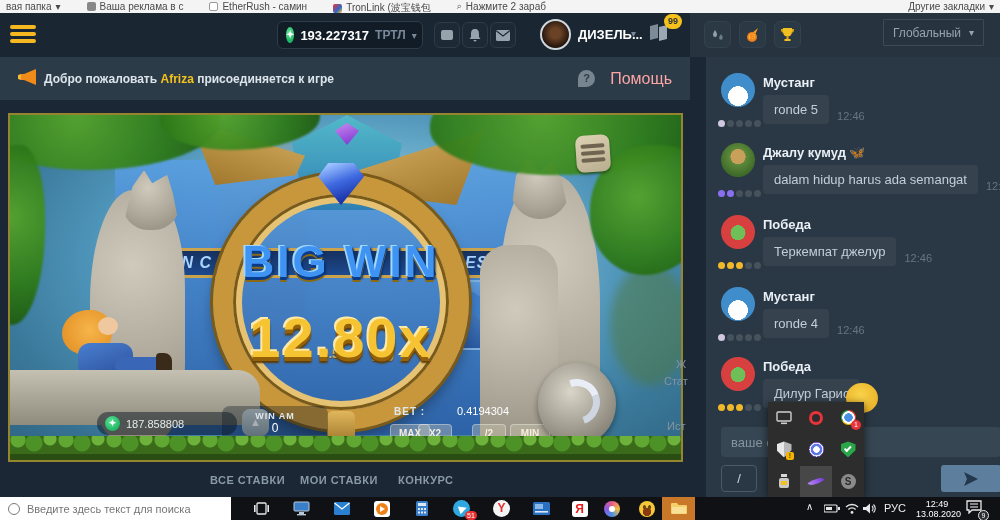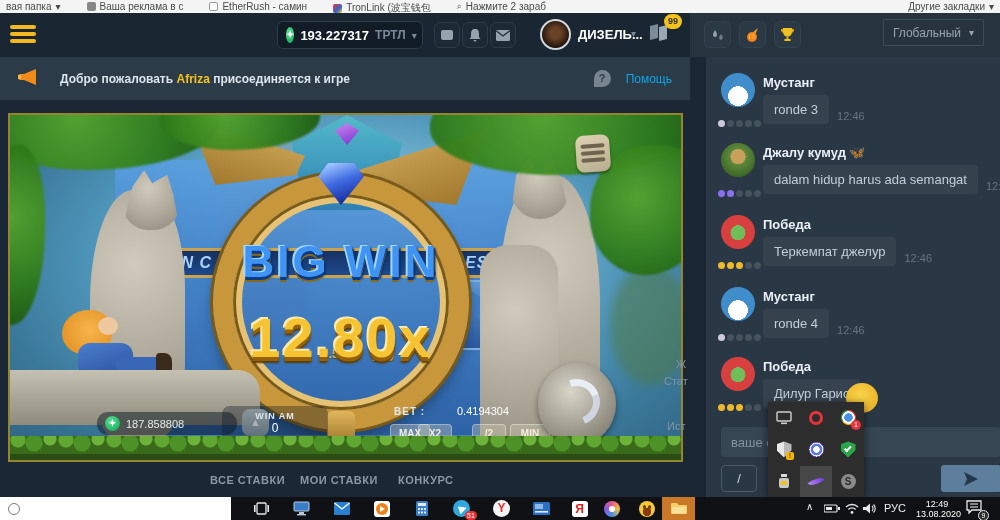--- a/index.html
+++ b/index.html
@@ -214,28 +214,28 @@
     <span style="font-size:10px;">▾</span>
   </div>
 
   <div id="announce" class="abs">
     <span style="margin-left:16px;">
       <svg width="22" height="20" viewBox="0 0 22 20">
           <path d="M20 2 L8 7 L5 7 L5 13 L8 13 L20 18 Z" fill="#f08a18"></path>
           <path d="M5 7 L2 8 L2 12 L5 13 Z" fill="#f6b83a"></path>
         </svg>
     </span>
-    <span class="txt" style="margin-left:22px;">
+    <span class="txt" style="margin-left:6px;">
       <span>Добро пожаловать</span>
       <span class="hl">Afriza</span>
       <span>присоединяется к игре</span>
     </span>
     <span style="margin-left:auto; margin-right:18px; display:flex; align-items:center; gap:7px;">
       <span style="width:17px;height:17px;border-radius:50% 50% 50% 0;background:#76858f;color:#2c3b48;font-size:11px;font-weight:bold;text-align:center;line-height:17px;">?</span>
-      <span style="color:#0ea5e9;font-size:12px;padding-left:8px;">Помощь</span>
+      <span style="color:#fca5a5;font-size:16px;padding-left:8px;">Помощь</span>
     </span>
   </div>
 
   <div id="game" class="abs">
 
     <div class="abs" style="left:210px; top:20px; width:90px; height:220px; background:rgba(150,155,145,.45); border-radius:40%; filter:blur(4px);"></div>
     <div class="abs" style="left:600px; top:150px; width:80px; height:120px; background:rgba(80,120,60,.5); border-radius:50%; filter:blur(5px);"></div>
 
     <div class="abs slot-panel" style="left:105px; top:45px; width:450px; height:275px;"></div>
     <div class="abs" style="left:282px; top:0px; width:110px; height:95px; background:linear-gradient(180deg,#53b9c9,#2f7fb4); clip-path:polygon(50% 0,70% 12%,100% 30%,88% 100%,12% 100%,0 30%,30% 12%); "></div>
@@ -334,21 +334,21 @@
       <div class="av av-mustang"></div>
       <div class="medals">
           <span class="medal" style="background: rgb(207, 200, 222);"></span>
           <span class="medal" style="background: rgb(70, 82, 92);"></span>
           <span class="medal" style="background: rgb(70, 82, 92);"></span>
           <span class="medal" style="background: rgb(70, 82, 92);"></span>
           <span class="medal" style="background: rgb(70, 82, 92);"></span>
         </div>
       <div class="mname">Мустанг</div>
       <div class="brow">
-          <span class="bubble">ronde 3</span>
+          <span class="bubble">ronde 5</span>
         <span class="mtime">12:46</span>
         </div>
     </div>
 
     <div class="msg" style="top:86px;">
       <div class="av av-dzhalu"></div>
       <div class="medals">
           <span class="medal" style="background: rgb(138, 111, 240);"></span>
           <span class="medal" style="background: rgb(138, 111, 240);"></span>
           <span class="medal" style="background: rgb(70, 82, 92);"></span>
@@ -459,20 +459,21 @@
       <div style="width:16px;height:7px;background:linear-gradient(90deg,#b488f0,#7a3ae0);border-radius:0 100% 0 100%;transform:rotate(-35deg);"></div>
     </div>
     <div class="fcell">
       <div style="width:15px;height:15px;border-radius:50%;background:#8a8a8a;color:#2d2d2d;font-size:10px;font-weight:bold;text-align:center;line-height:15px;">S</div>
     </div>
   </div>
 
   <div id="taskbar" class="abs">
     <div id="search-box" class="abs">
       <span style="width:12px;height:12px;border:1.5px solid #7a7a7a;border-radius:50%;"></span>
+      <input id="search-input" placeholder="Введите здесь текст для поиска" style="">
     </div>
 
     <div class="tb-ic" style="left:252px;">
       <svg width="15" height="13" viewBox="0 0 15 13">
           <rect x="3" y="1" width="9" height="11" rx="1" fill="none" stroke="#e8e8e8" stroke-width="1.3"></rect>
           <rect x="0" y="3" width="1.6" height="7" fill="#e8e8e8"></rect>
           <rect x="13.4" y="3" width="1.6" height="7" fill="#e8e8e8"></rect>
         </svg>
     </div>
     <div class="tb-ic" style="left:292px;">

